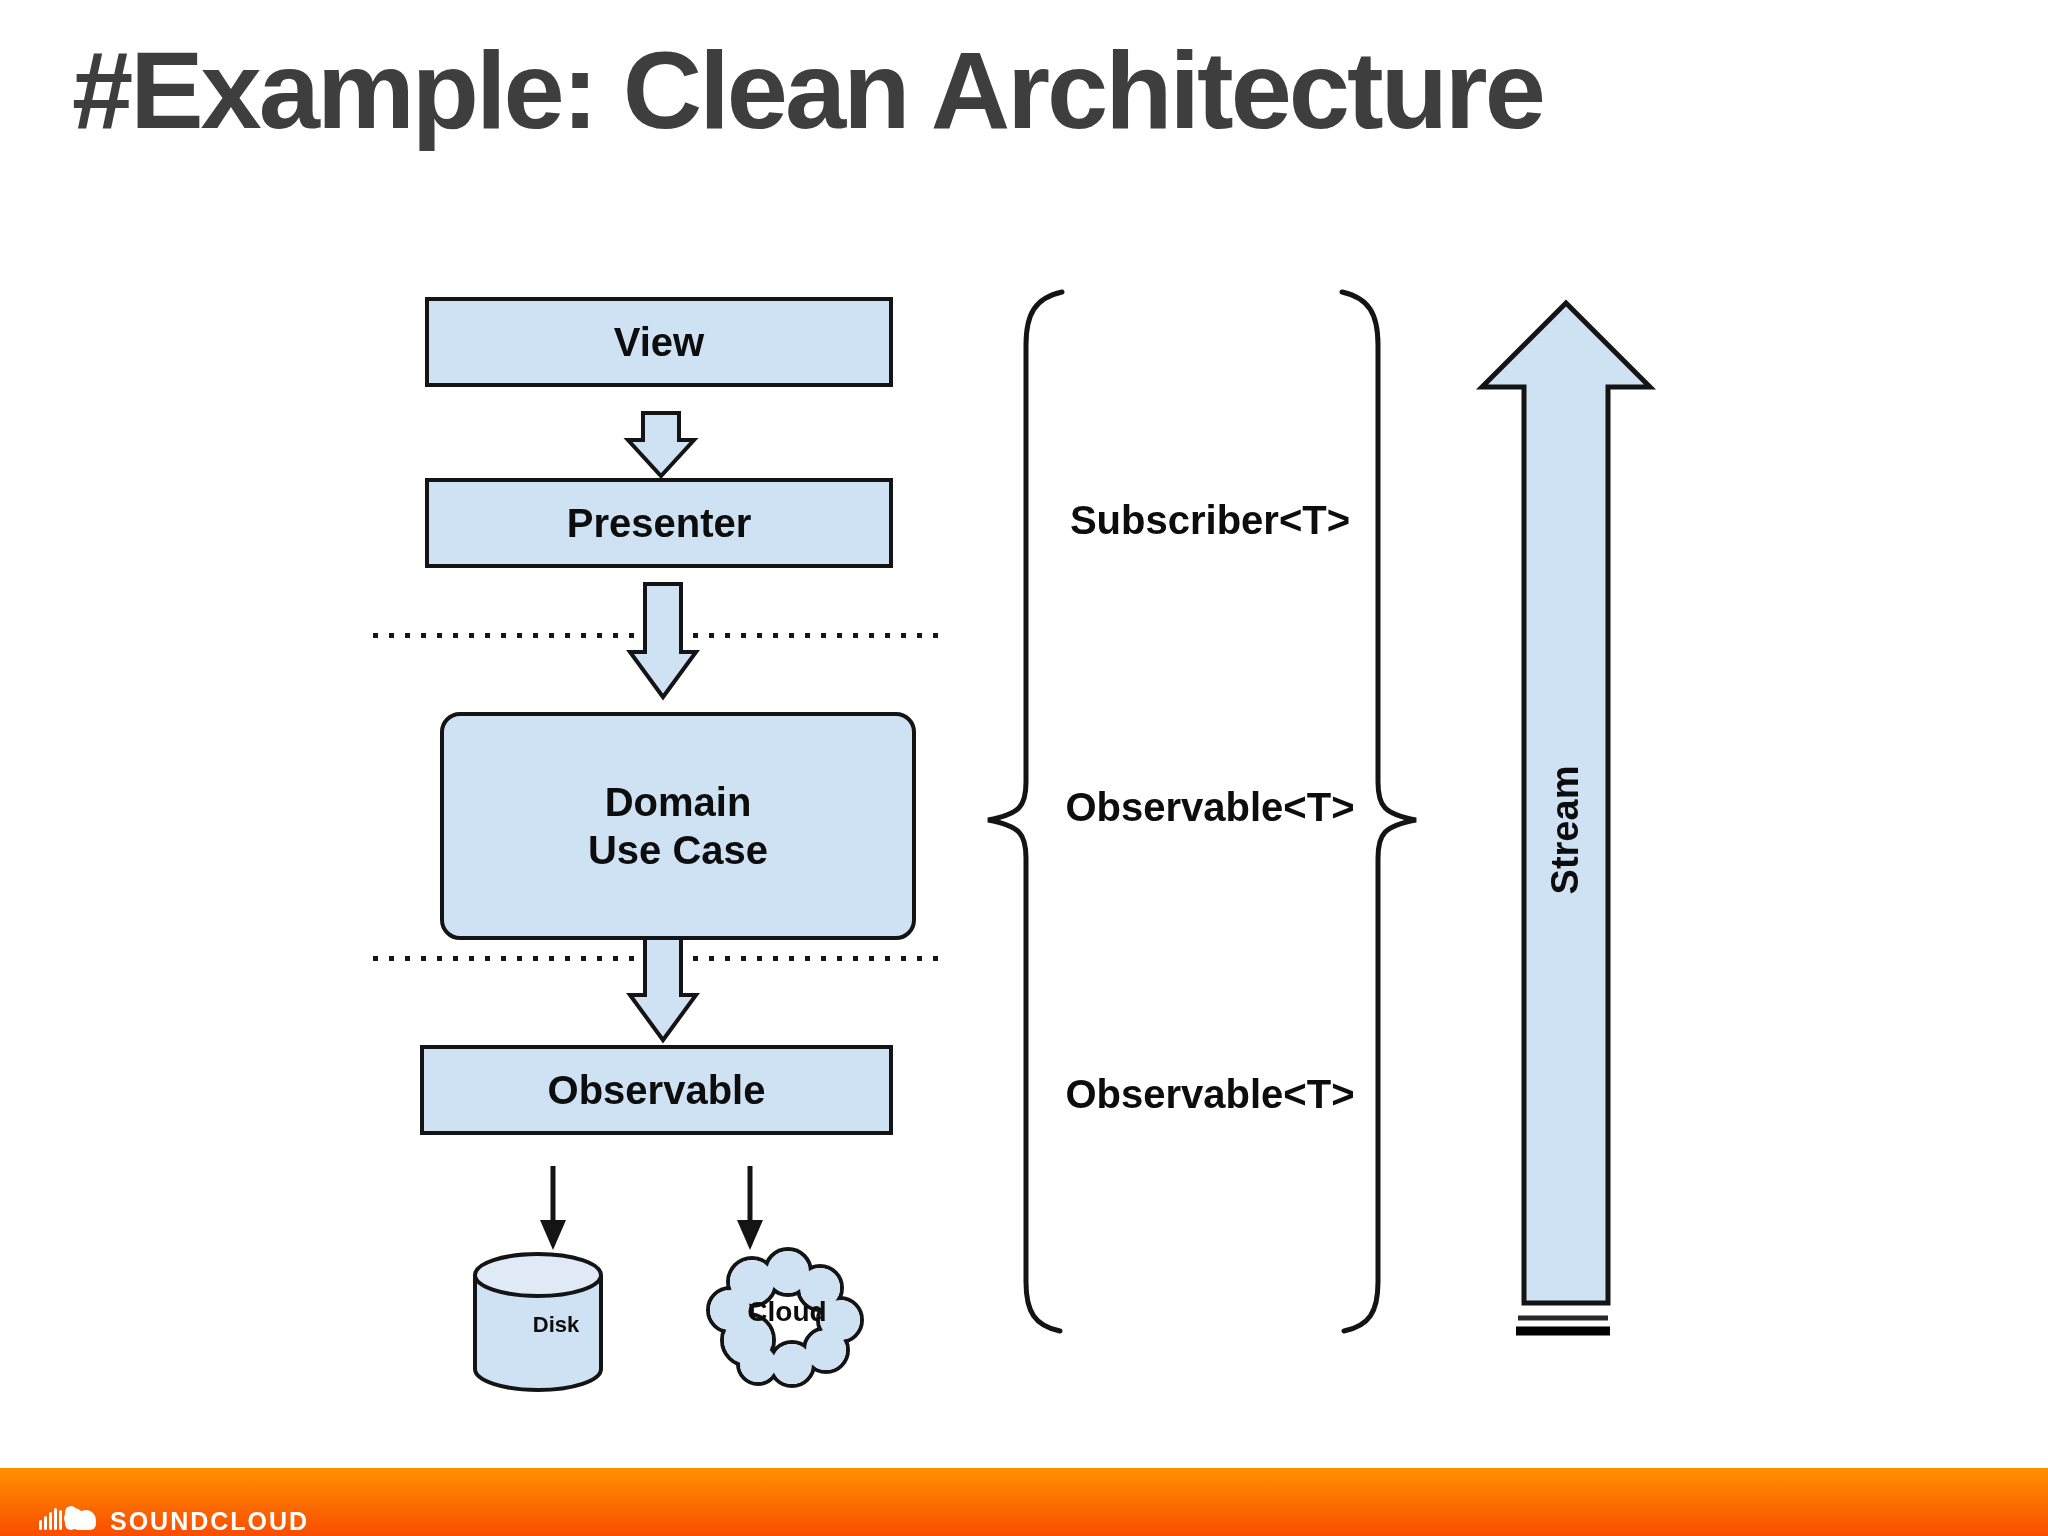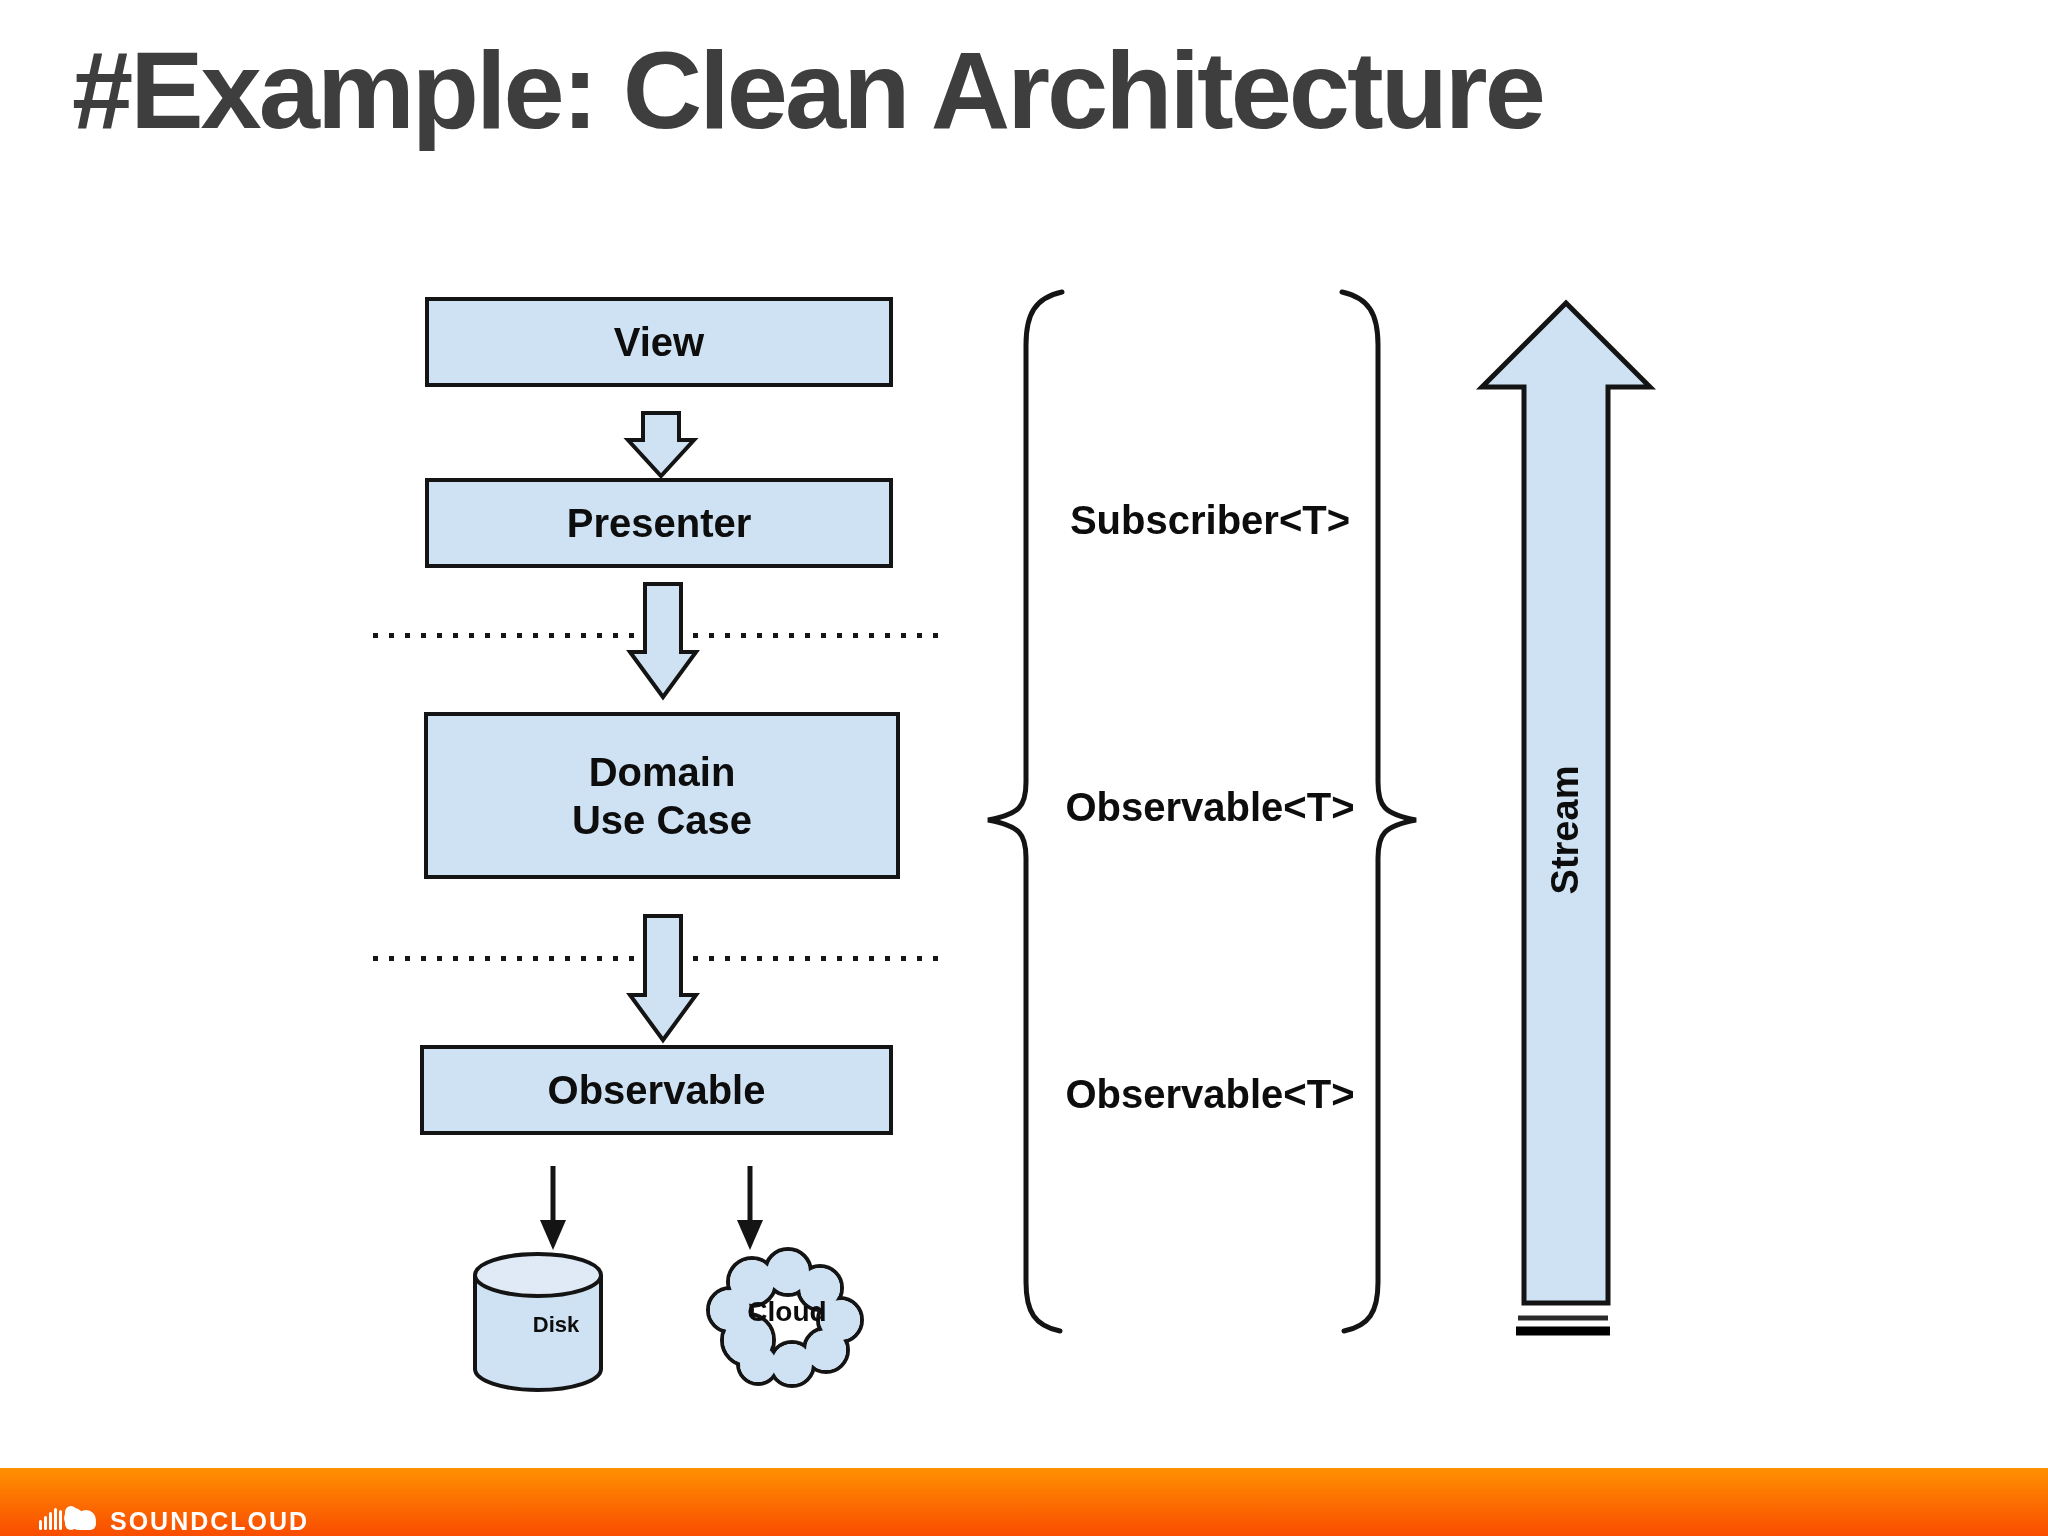--- a/index.html
+++ b/index.html
@@ -5,21 +5,21 @@
   html,body{margin:0;padding:0;background:#ffffff;}
   .slide{position:relative;width:2048px;height:1536px;background:#ffffff;overflow:hidden;
          font-family:"Liberation Sans", sans-serif;padding-left:22px;}
   .title{position:absolute;left:72px;top:26px;font-size:110px;font-weight:bold;
          letter-spacing:-3px;color:var(--title,#3e3e3e);white-space:nowrap;}
   .box{position:absolute;background:var(--box_fill,#cfe2f3);border:4px solid var(--outline,#141414);
        display:flex;align-items:center;justify-content:center;flex-direction:column;
        font-weight:bold;color:#0d0d0d;font-size:40px;z-index:3;box-sizing:border-box;text-align:center;line-height:1.2;}
   .box-view{left:425px;top:297px;width:468px;height:90px;}
   .box-presenter{left:425px;top:478px;width:468px;height:90px;}
-  .box-domain{left:424px;top:712px;width:476px;height:167px;}
+  .box-domain{left:440px;top:712px;width:476px;height:228px;border-radius:20px;}
   .box-repository{left:420px;top:1045px;width:473px;height:90px;}
   .dotted{position:absolute;left:373px;width:572px;height:5px;z-index:1;
           background:repeating-linear-gradient(to right,#161616 0 5px,transparent 5px 16px);}
   .dotted-1{top:633px;}
   .dotted-2{top:956px;}
   .overlay{position:absolute;left:0;top:0;z-index:2;}
   .fill-blue{fill:var(--box_fill,#cfe2f3);}
   .fill-blue-light{fill:#dfeaf6;}
   .stroke-dark{stroke:var(--outline,#141414);}
   .label{position:absolute;z-index:4;font-weight:bold;color:#0d0d0d;text-align:center;}

